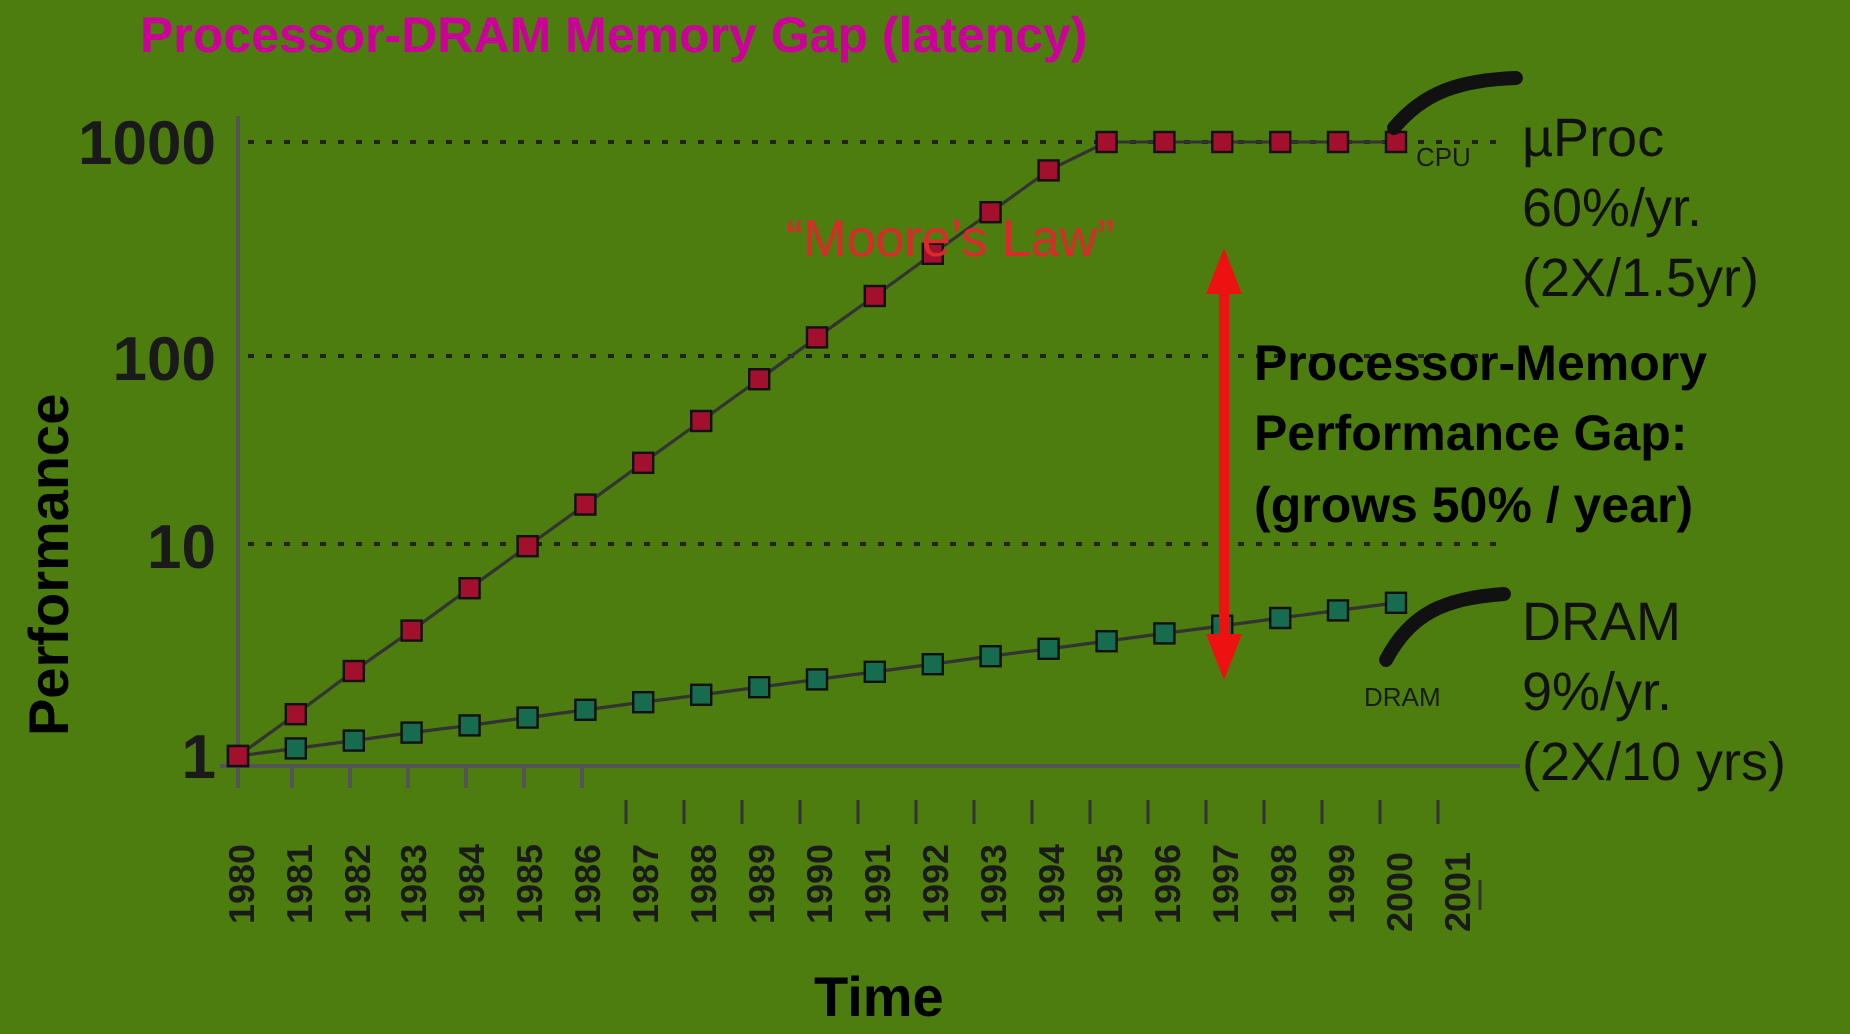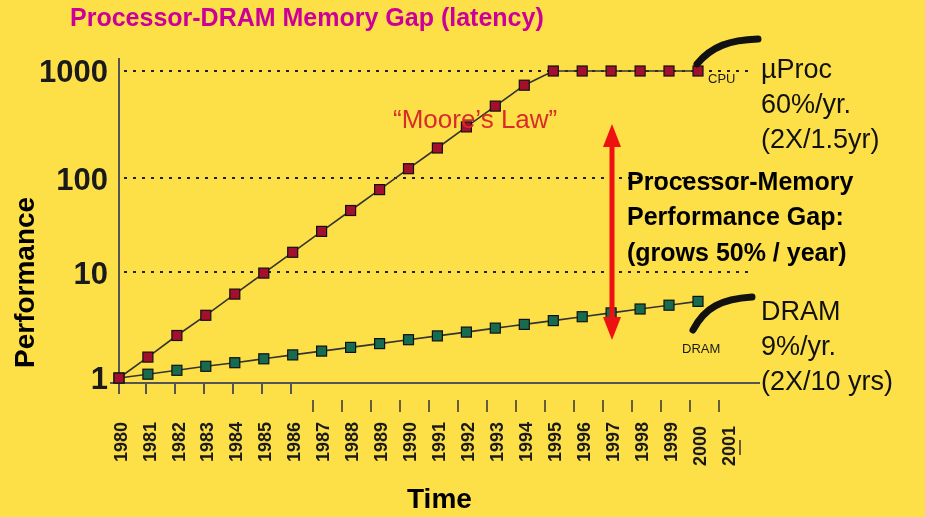--- a/index.html
+++ b/index.html
@@ -8,21 +8,21 @@
     padding: 0;
     background: #ffffff;
   }
   body {
     font-family: "Liberation Sans", sans-serif;
   }
   #page {
     position: relative;
     width: 925px;
     height: 517px;
-    background: #fde047;
+    background: #4d7c0f;
     overflow: hidden;
   }
   #chart-svg {
     position: absolute;
     left: 0;
     top: 0;
   }
   .title-text {
     font-family: "Liberation Sans", sans-serif;
     font-weight: bold;

